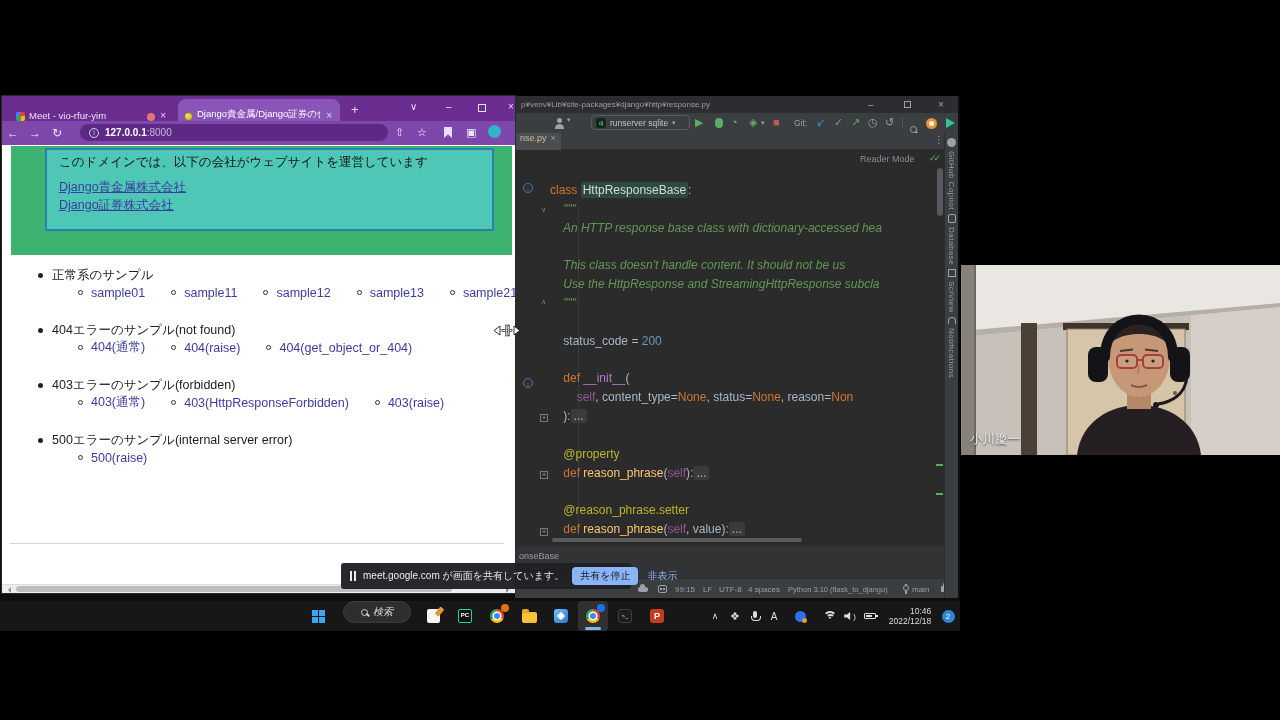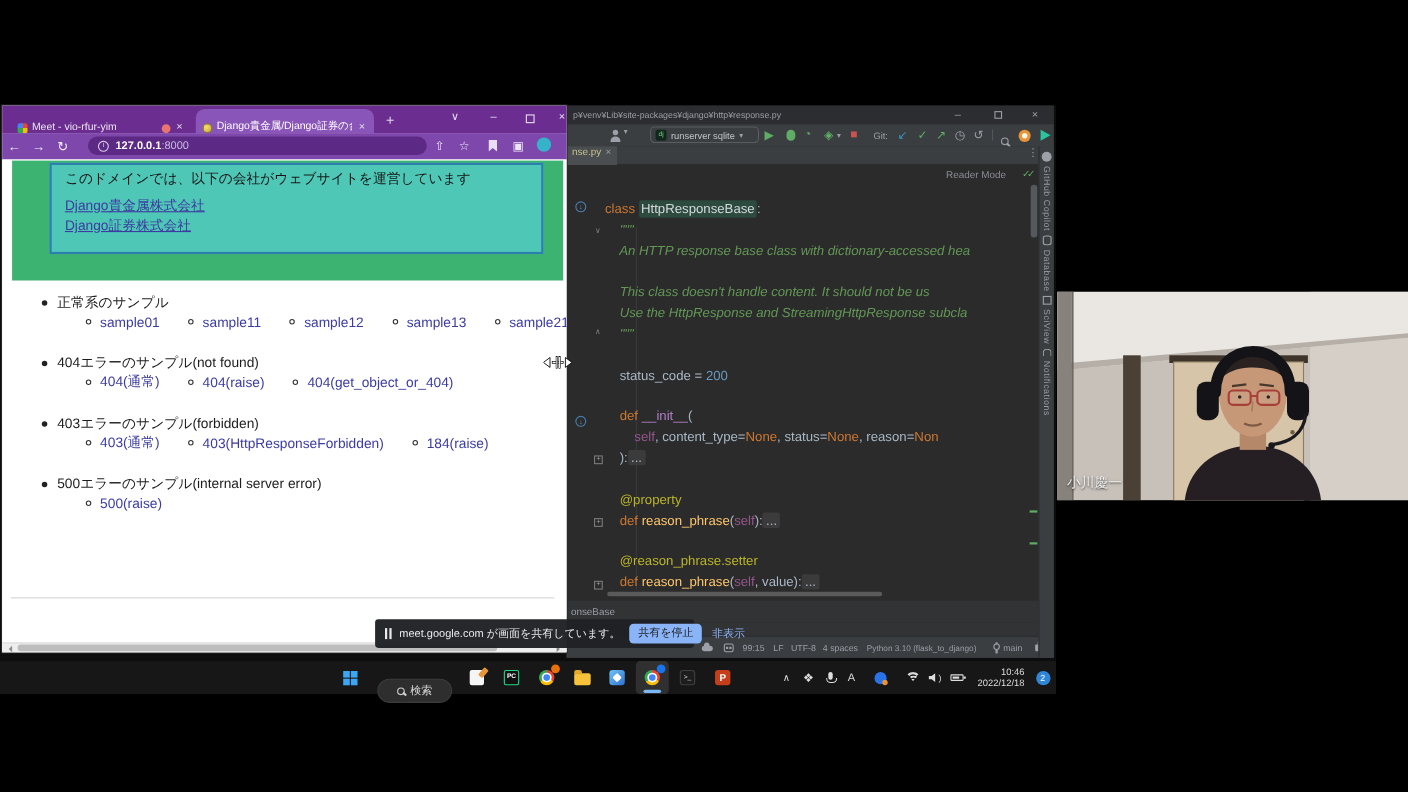--- a/index.html
+++ b/index.html
@@ -127,21 +127,21 @@
   #toast{left:341px;top:563px;width:290px;height:26px;background:rgba(31,33,37,.97);border-radius:3px;display:flex;align-items:center;z-index:60;}
   #pausebars{width:6px;height:10px;border-left:2px solid #e8eaed;border-right:2px solid #e8eaed;margin:0 7px 0 9px;flex:0 0 auto;}
   #toast-msg{font-size:10px;color:#e8eaed;white-space:nowrap;flex:0 0 auto;}
   #stopshare{margin-left:8px;height:18px;padding:0 8px;background:#8ab4f8;border-radius:4px;color:#202124;font-size:10px;line-height:18px;white-space:nowrap;flex:0 0 auto;}
   #hideshare{margin-left:9px;font-size:10px;color:#8ab4f8;white-space:nowrap;}
   
   #taskbar{left:0;top:601px;width:960px;height:30px;background:#171717;z-index:30;}
   .tbslot{position:absolute;top:0;height:30px;display:flex;align-items:center;justify-content:center;}
   #start-ic{width:13px;height:13px;display:grid;grid-template-columns:6px 6px;grid-gap:1px;}
   #start-ic span{width:6px;height:6px;background:#3ba7f2;}
-  #tsearch{left:343px;width:68px;height:22px;top:16px;border-radius:11px;background:#2e2e2e;border:1px solid #3c3c3c;display:flex;align-items:center;justify-content:center;gap:5px;}
+  #tsearch{left:343px;width:68px;height:22px;top:0;border-radius:11px;background:#2e2e2e;border:1px solid #3c3c3c;display:flex;align-items:center;justify-content:center;gap:5px;font-style:italic;}
   .magw{position:relative;width:7px;height:7px;border:1.5px solid #cfcfcf;border-radius:50%;}
   .magw:after{content:'';position:absolute;width:4px;height:1.5px;background:#cfcfcf;transform:rotate(45deg);right:-3px;bottom:-1px;}
   #tsearch .sl{font-size:10px;color:#ddd;}
   .app{width:30px;}
   .ic-note{width:13px;height:14px;background:#f5f5f5;border-radius:2px;position:relative;}
   .ic-note:after{content:'';position:absolute;right:-2px;top:-2px;width:5px;height:9px;background:#e8953a;border-radius:1px;transform:rotate(40deg);}
   .ic-pc{width:14px;height:14px;background:#111;border:1.5px solid #21d789;border-radius:2px;color:#fff;font-size:6px;line-height:11px;text-align:center;font-weight:bold;}
   .ic-chrome{position:relative;width:14px;height:14px;border-radius:50%;background:conic-gradient(#ea4335 0 33%,#fbbc04 0 66%,#34a853 0);}
   .ic-chrome:after{content:'';position:absolute;left:4px;top:4px;width:6px;height:6px;border-radius:50%;background:#4285f4;box-shadow:0 0 0 1.5px #fff;}
   .badge{position:absolute;right:3px;top:3px;width:8px;height:8px;border-radius:50%;}
@@ -281,21 +281,21 @@
               <span class="sub">
                 <span class="circ"></span>
                 <a class="plink">403(通常)</a>
               </span>
               <span class="sub">
                 <span class="circ"></span>
                 <a class="plink">403(HttpResponseForbidden)</a>
               </span>
               <span class="sub">
                 <span class="circ"></span>
-                <a class="plink">184(raise)</a>
+                <a class="plink">403(raise)</a>
               </span>
             </div>
           </div>
           <div class="sec">
             <div class="sec-title-row">
               <span class="disc"></span>
               <span class="sec-title">500エラーのサンプル(internal server error)</span>
             </div>
             <div class="sec-links">
               <span class="sub">

